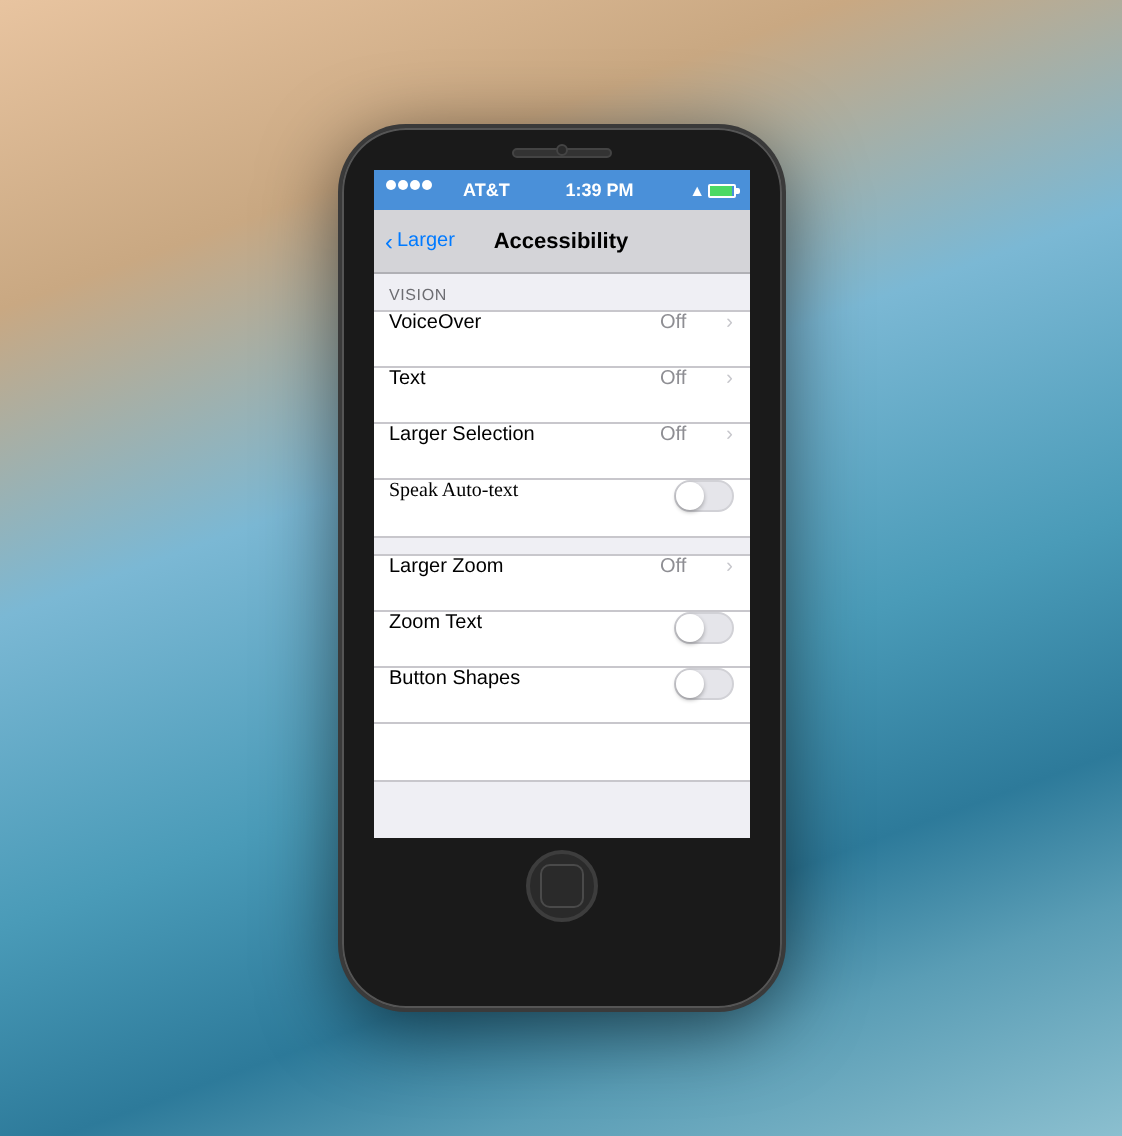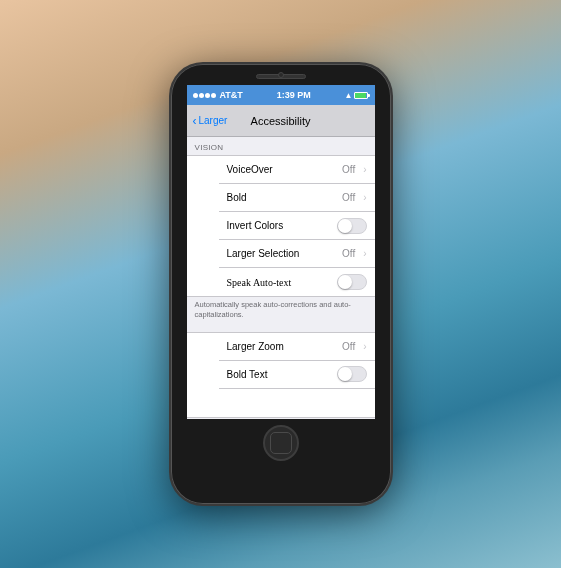--- a/index.html
+++ b/index.html
@@ -74,21 +74,21 @@
       background: #4a90d9;
       display: flex;
       align-items: center;
       justify-content: space-between;
       padding: 0 6px;
       font-size: 9px;
       color: white;
       font-weight: 600;
     }
 
-    .status-left { display: flex; align-items: center; gap: 4px; }
+    .status-left { display: flex; align-items: flex-start; gap: 16px; }
     .status-center { font-size: 9px; font-weight: 600; }
     .status-right { display: flex; align-items: center; gap: 2px; font-size: 8px; }
 
     .signal-dots { display: flex; gap: 1px; }
     .signal-dot {
       width: 5px;
       height: 5px;
       background: white;
       border-radius: 50%;
     }
@@ -140,21 +140,21 @@
     }
 
     .nav-chevron {
       font-size: 12px;
       line-height: 1;
       color: #007aff;
     }
 
     .nav-title {
       font-size: 11px;
-      font-weight: 400;
+      font-weight: 700;
       color: #000;
     }
 
     
     .content {
       flex: 1;
       overflow: hidden;
       background: #737373;
     }
 
@@ -170,42 +170,41 @@
     .settings-group {
       background: white;
       border-top: 1px solid #c8c7cc;
       border-bottom: 1px solid #c8c7cc;
       margin-bottom: 0;
     }
 
     .settings-row {
       height: 28px;
       display: flex;
-      align-items: center;
+      align-items: flex-start;
       justify-content: space-between;
       padding: 0 8px;
       border-bottom: 1px solid #c8c7cc;
       background: white;
-      margin-left: 32px;
     }
 
     .settings-row:last-child {
       border-bottom: none;
       font-family: Liberation Serif, serif;
     }
 
     .row-label {
       font-size: 10px;
       color: #000;
     }
 
     .row-value {
       display: flex;
       align-items: center;
-      gap: 8px;
+      gap: 20px;
       font-size: 10px;
       color: #8e8e93;
     }
 
     .chevron-right {
       color: #c7c7cc;
       font-size: 10px;
     }
 
     
@@ -311,71 +310,70 @@
 
         <div class="settings-row">
           <span class="row-label">VoiceOver</span>
           <div class="row-value">
             <span>Off</span>
             <span class="chevron-right">›</span>
           </div>
         </div>
 
         <div class="settings-row">
-          <span class="row-label">Bold</span>
+          <span class="row-label">Text</span>
           <div class="row-value">
             <span>Off</span>
             <span class="chevron-right">›</span>
           </div>
         </div>
 
-        <div class="settings-row">
-          <span class="row-label">Invert Colors</span>
-          <div class="toggle">
-            <div class="toggle-knob"></div>
-          </div>
-        </div>
 
         <div class="settings-row">
           <span class="row-label">Larger Selection</span>
           <div class="row-value">
             <span>Off</span>
             <span class="chevron-right">›</span>
           </div>
         </div>
 
         <div class="settings-row">
           <span class="row-label">Speak Auto-text</span>
           <div class="toggle">
             <div class="toggle-knob"></div>
           </div>
         </div>
       </div>
 
-      <div class="description-text">Automatically speak auto-corrections and auto-capitalizations.</div>
 
       <div class="gap-section"></div>
 
       <div class="settings-group">
 
         <div class="settings-row">
           <span class="row-label">Larger Zoom</span>
           <div class="row-value">
             <span>Off</span>
             <span class="chevron-right">›</span>
           </div>
         </div>
 
         <div class="settings-row">
-          <span class="row-label">Bold Text</span>
+          <span class="row-label">Zoom Text</span>
           <div class="toggle">
             <div class="toggle-knob"></div>
           </div>
         </div>
 
+        <div class="settings-row">
+          <span class="row-label">Button Shapes</span>
+          <div class="toggle">
+            <div class="toggle-knob"></div>
+          </div>
+        </div>
 
         <div class="settings-row">
           
           
         </div>
       </div>
     </div>
   </div>
 
   <div class="home-button">

